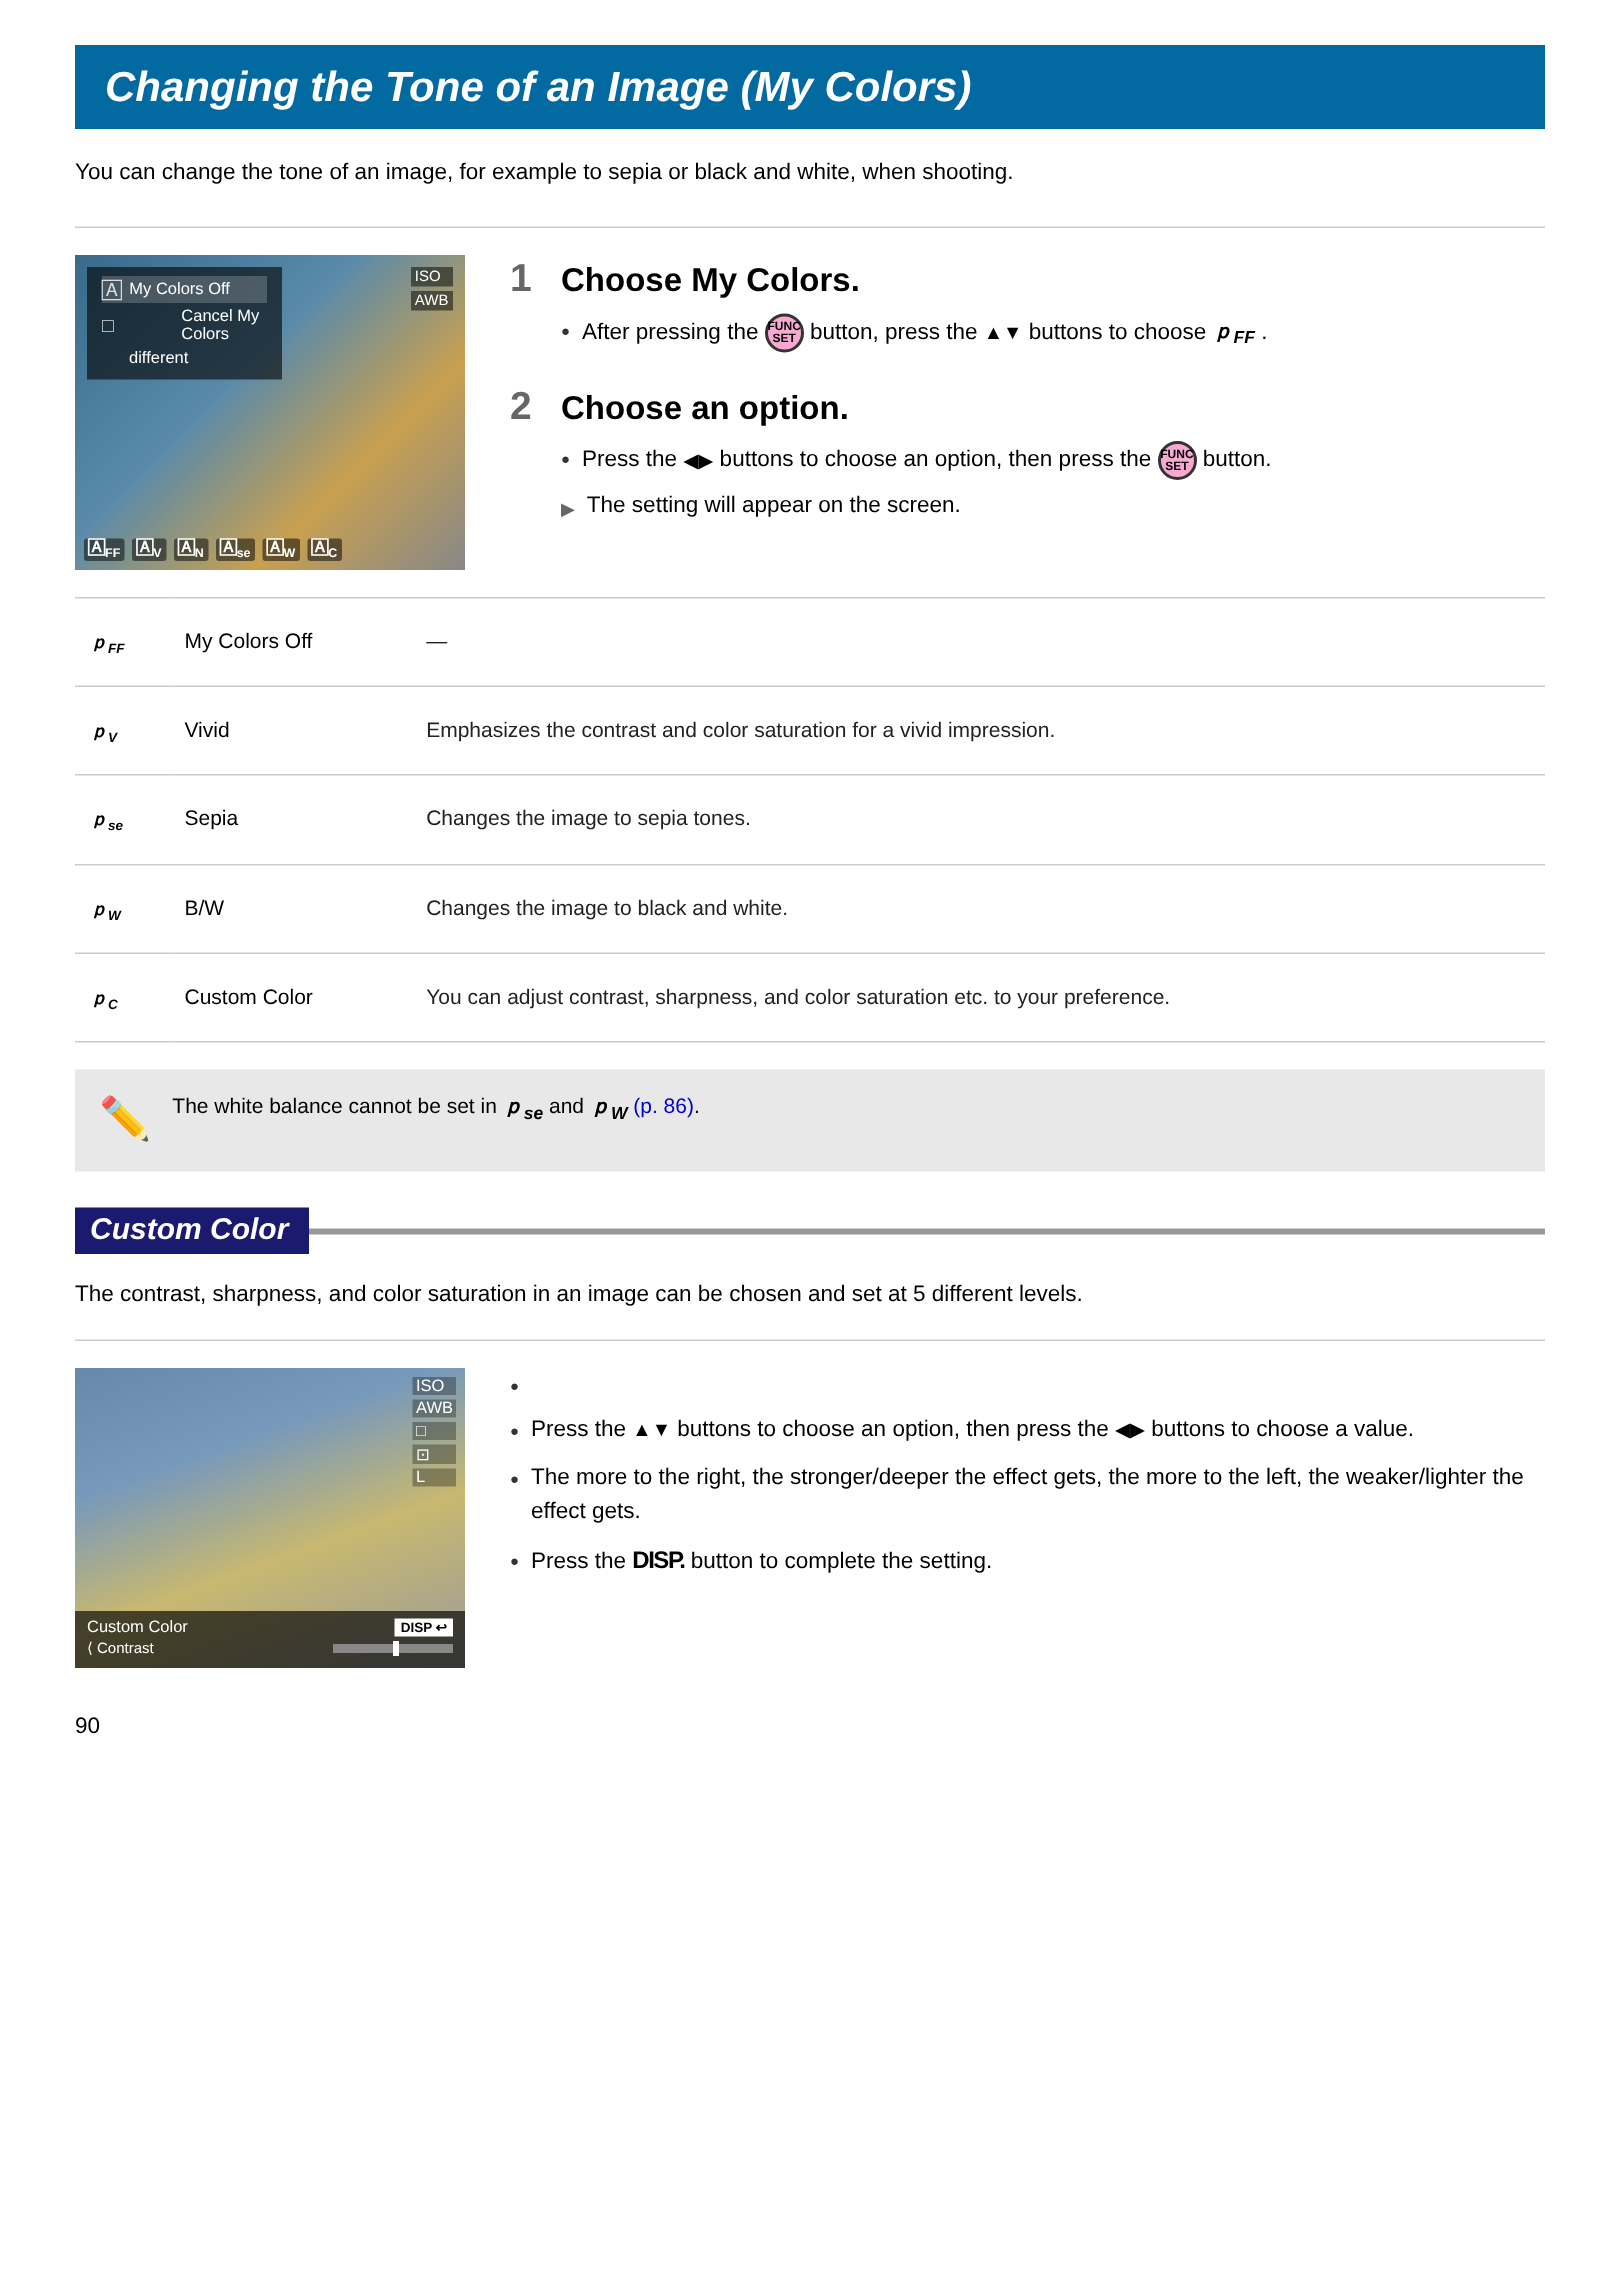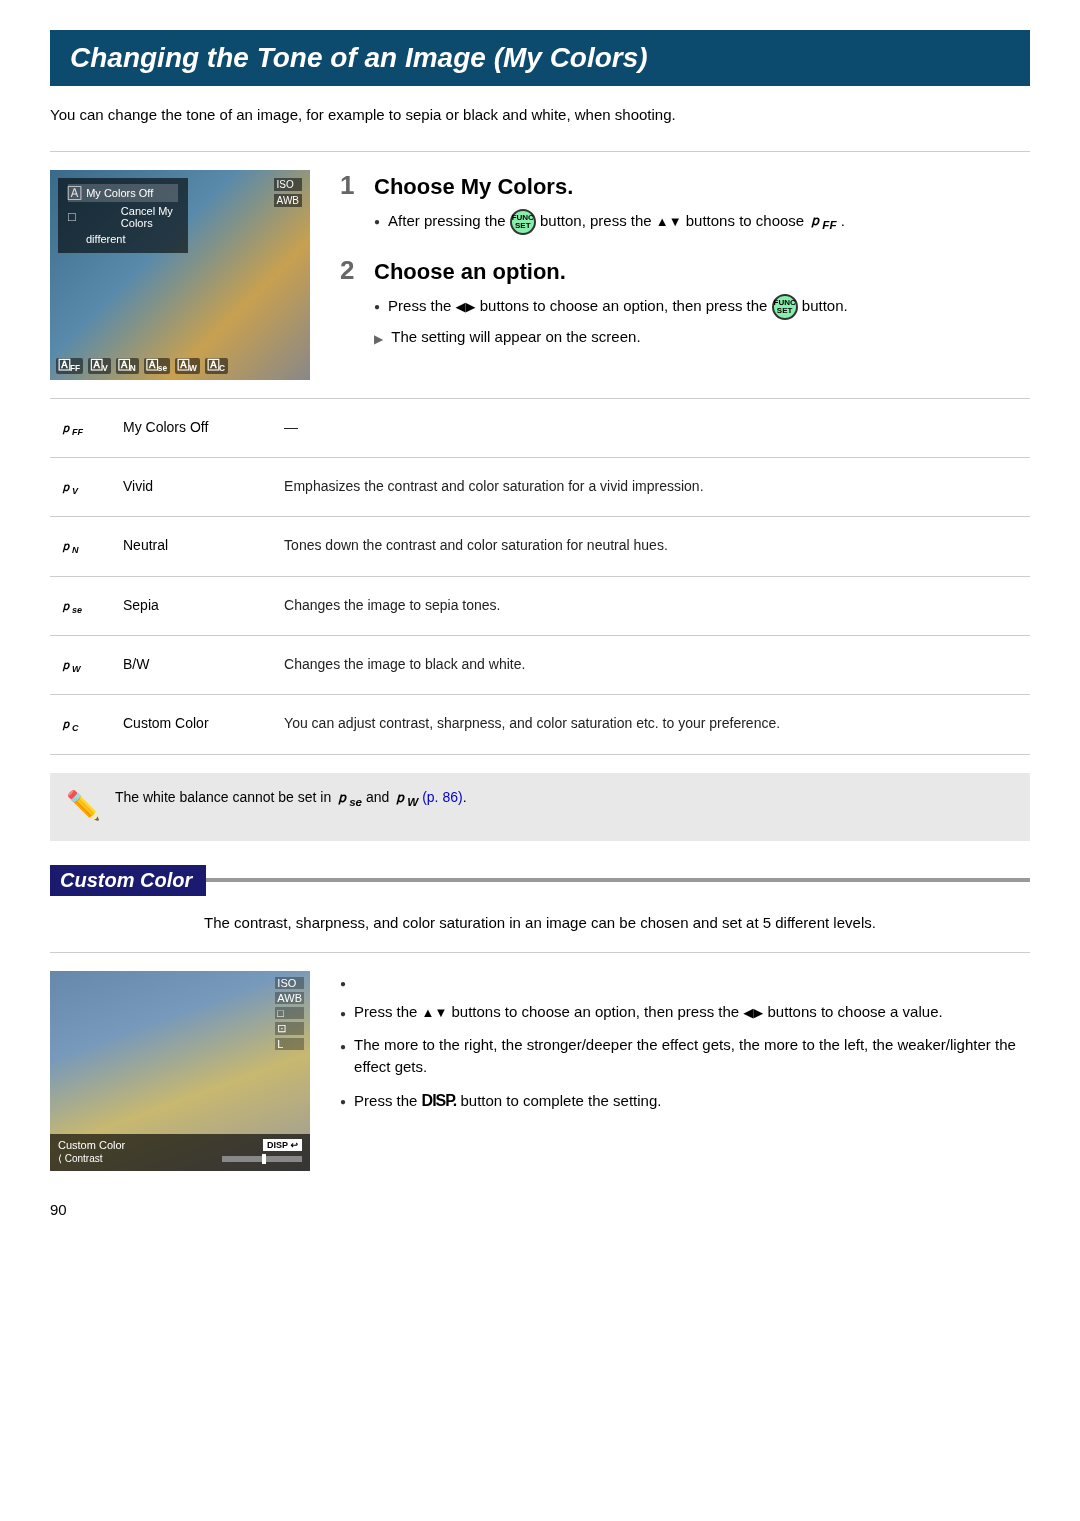--- a/index.html
+++ b/index.html
@@ -8,21 +8,21 @@
       font-size: 15px;
       background: #fff;
       color: #000;
       width: 1080px;
       min-height: 1521px;
       padding: 30px 50px 50px 50px;
     }
 
     
     .page-title {
-      background: #0c4a6e;
+      background: #0369a1;
       color: #fff;
       font-size: 28px;
       font-weight: bold;
       padding: 12px 20px;
       margin-bottom: 18px;
       font-style: italic;
     }
 
     .intro-text {
       font-size: 15px;
@@ -180,21 +180,21 @@
       justify-content: center;
       width: 28px;
       height: 28px;
       border-radius: 50%;
       border: 2px solid #333;
       font-size: 9px;
       font-weight: bold;
       line-height: 1;
       vertical-align: middle;
       text-align: center;
-      background: #86efac;
+      background: #f9a8d4;
     }
 
     .arrow-sym {
       font-size: 13px;
       vertical-align: middle;
     }
 
     
     .options-table {
       width: 100%;
@@ -273,21 +273,20 @@
     .section-title-line {
       flex: 1;
       height: 4px;
       background: #999;
     }
 
     .custom-intro {
       font-size: 15px;
       line-height: 1.5;
       margin-bottom: 18px;
-      text-align: center;
     }
 
     hr.divider2 {
       border: none;
       border-top: 1px solid #ccc;
       margin: 0 0 18px 0;
     }
 
     .custom-section {
       display: flex;
@@ -494,25 +493,20 @@
   <tbody>
     <tr>
       <td><span style="font-size:12px;font-style:italic;font-weight:bold;">ｐ<sub style="font-size:9px;">FF</sub></span></td>
       <td>My Colors Off</td>
       <td>—</td>
     </tr>
     <tr>
       <td><span style="font-size:12px;font-style:italic;font-weight:bold;">ｐ<sub style="font-size:9px;">V</sub></span></td>
       <td>Vivid</td>
       <td>Emphasizes the contrast and color saturation for a vivid impression.</td>
-    </tr>
-    <tr>
-      <td><span style="font-size:12px;font-style:italic;font-weight:bold;">ｐ<sub style="font-size:9px;">N</sub></span></td>
-      <td>Neutral</td>
-      <td>Tones down the contrast and color saturation for neutral hues.</td>
     </tr>
     <tr>
       <td><span style="font-size:12px;font-style:italic;font-weight:bold;">ｐ<sub style="font-size:9px;">se</sub></span></td>
       <td>Sepia</td>
       <td>Changes the image to sepia tones.</td>
     </tr>
     <tr>
       <td><span style="font-size:12px;font-style:italic;font-weight:bold;">ｐ<sub style="font-size:9px;">W</sub></span></td>
       <td>B/W</td>
       <td>Changes the image to black and white.</td>

